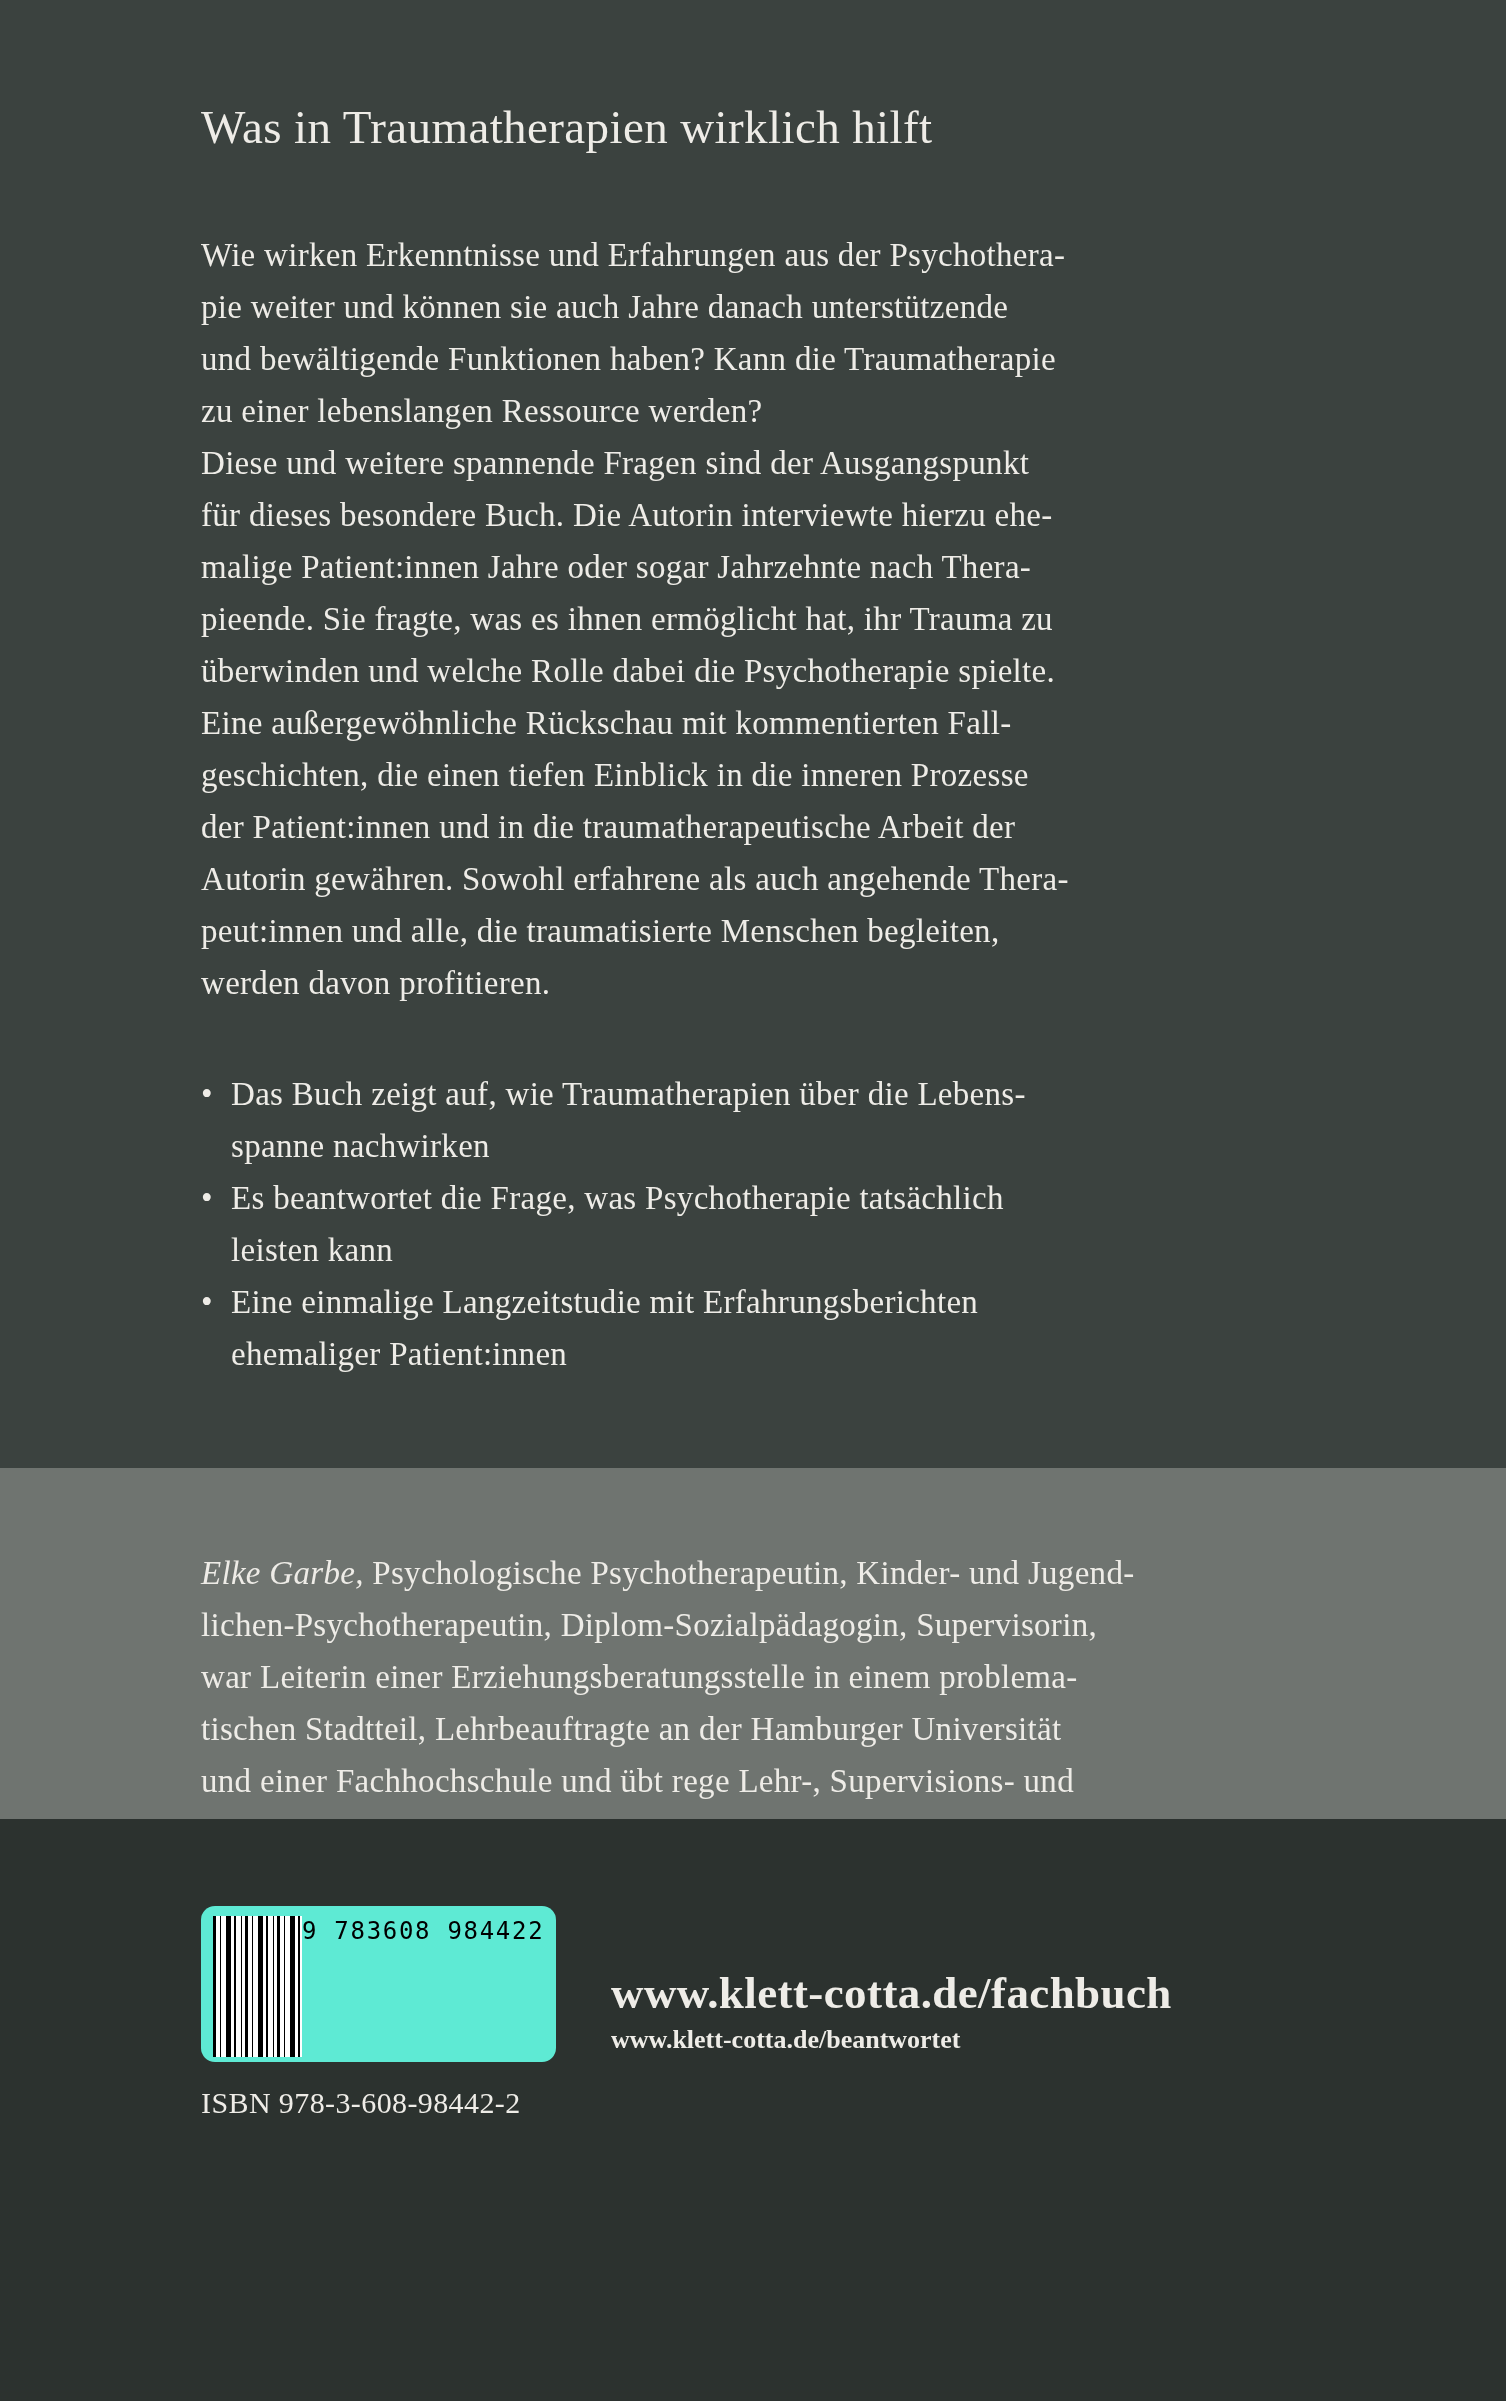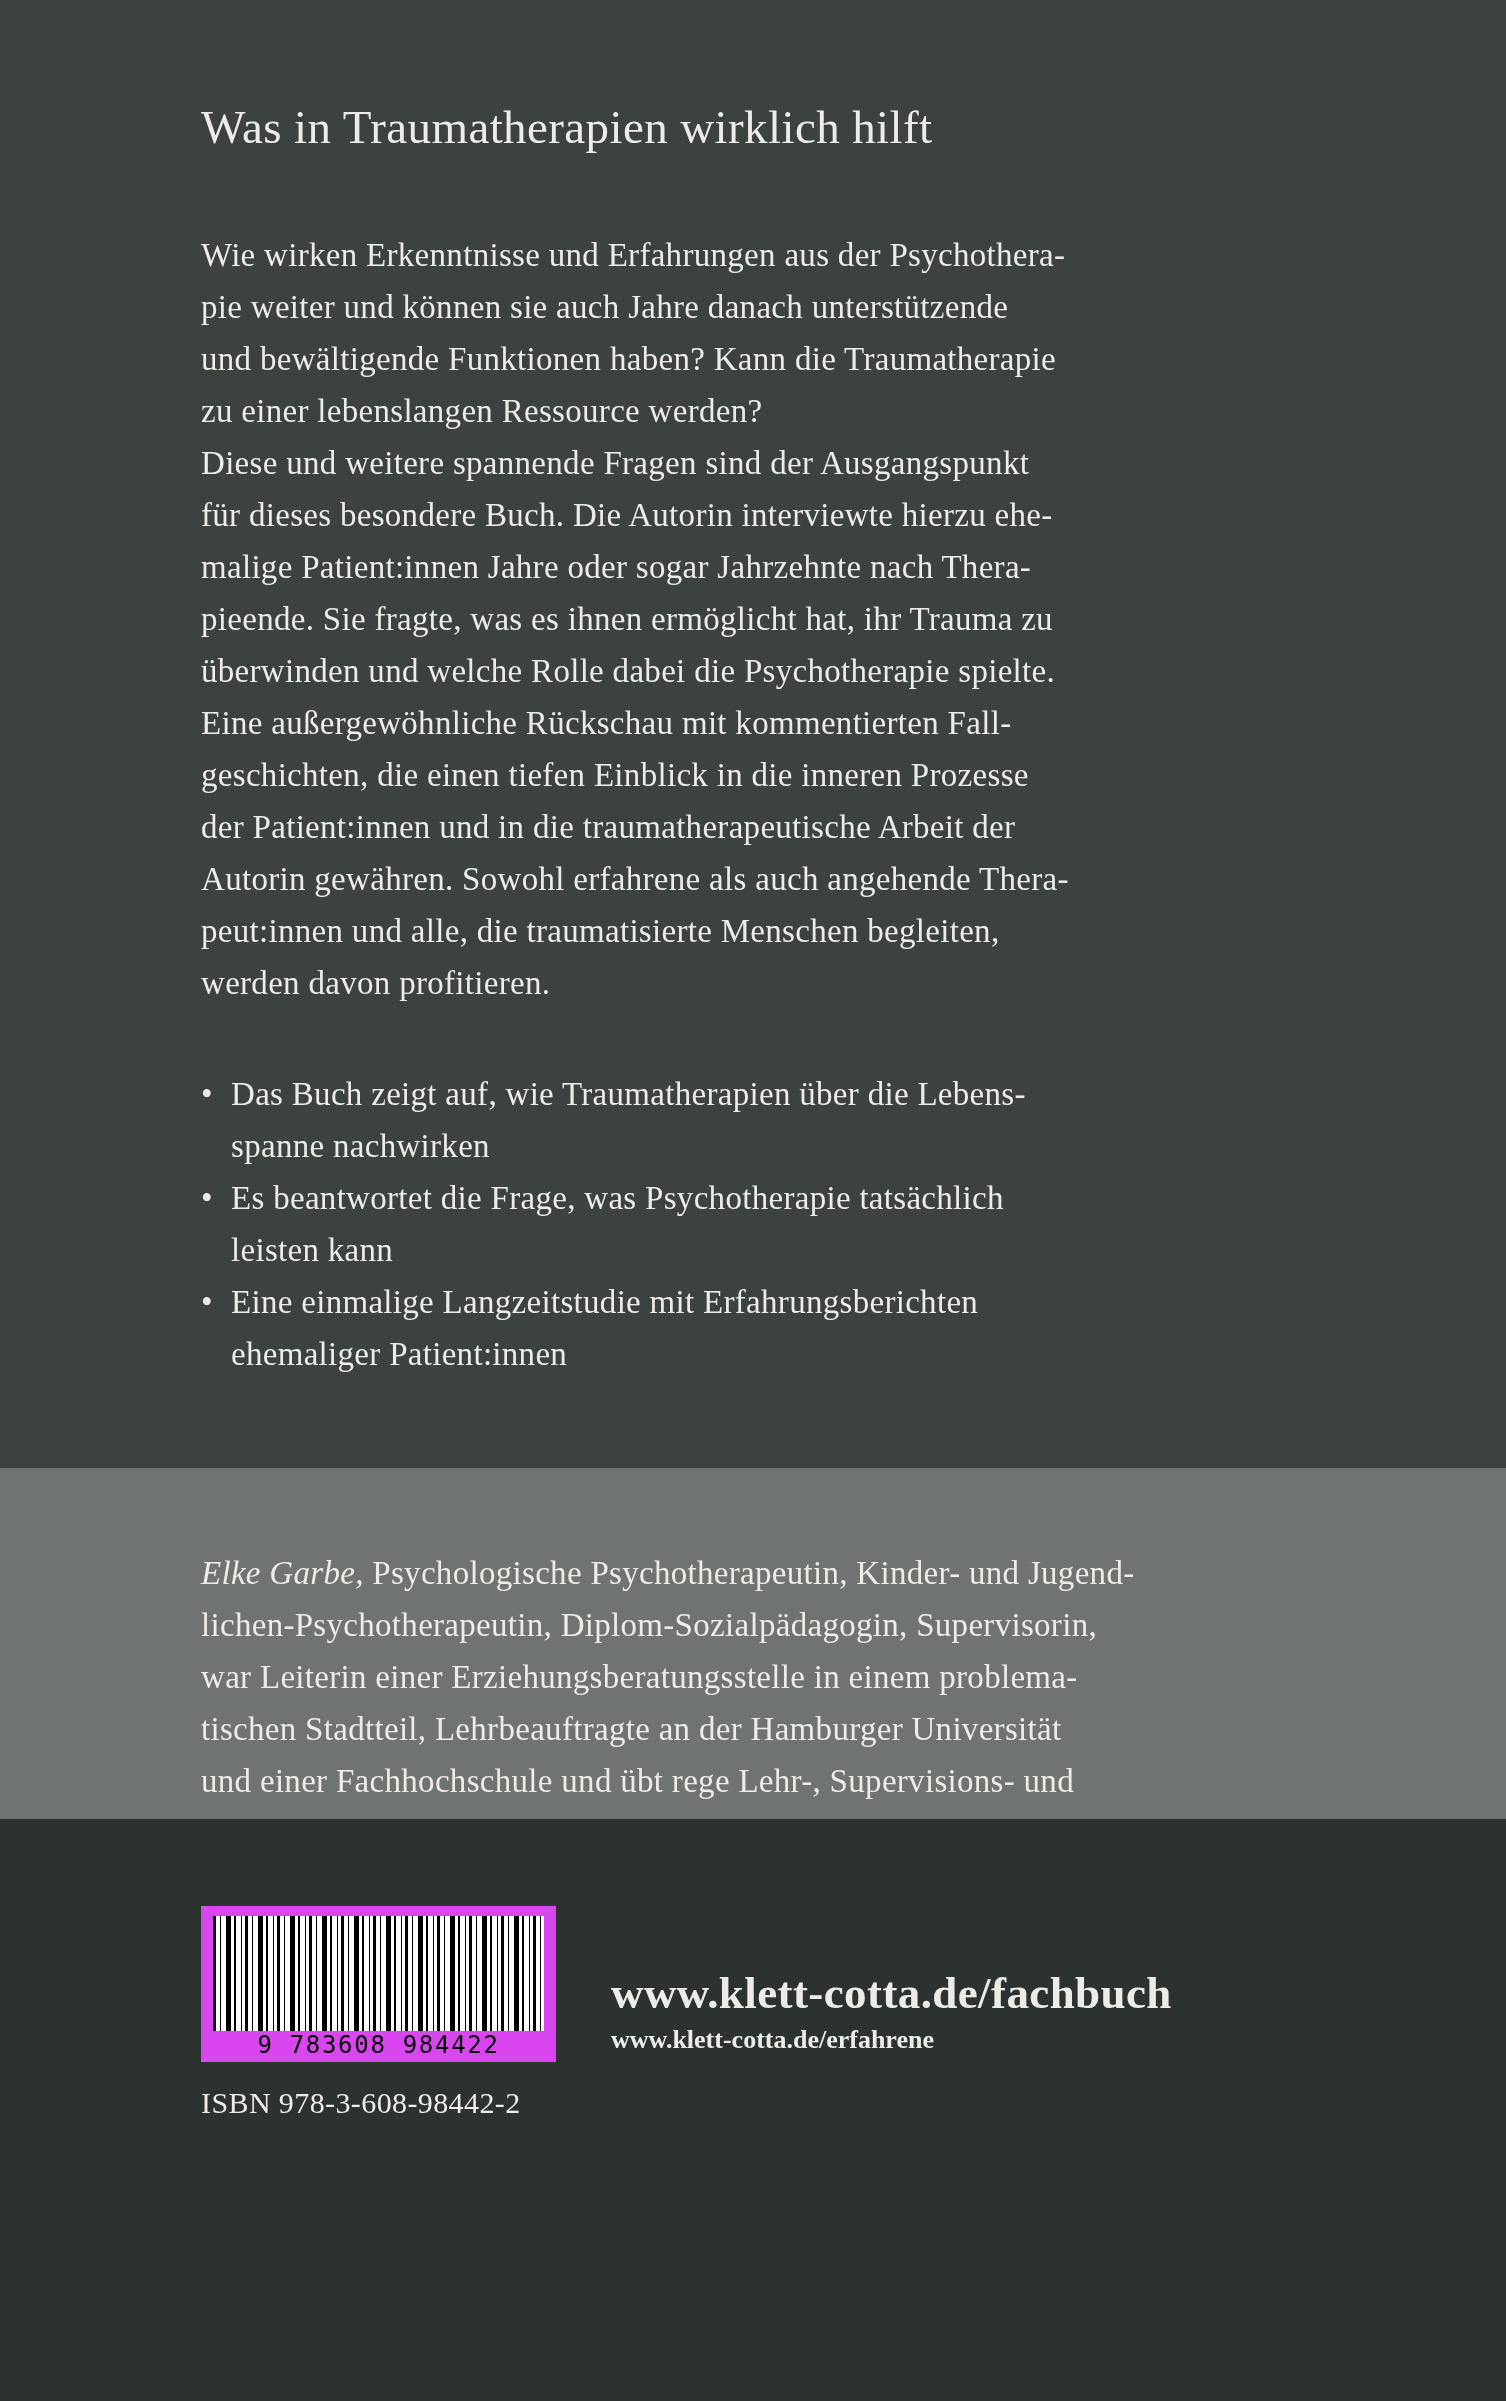--- a/index.html
+++ b/index.html
@@ -83,25 +83,26 @@
     flex: 1;
     box-sizing: border-box;
     padding: 87px 0 0 201px;
     display: flex;
     align-items: flex-start;
   }
   .barcode-col { width: 355px; flex: 0 0 auto; }
   .barcode-box {
     width: 355px;
     height: 156px;
-    background: #d946ef;
+    background: #5eead4;
     box-sizing: border-box;
     padding: 10px 11.7px 5px 11.7px;
     display: flex;
-    flex-direction: column;
+    flex-direction: row;
+    border-radius: 14px;
   }
   .bars {
     flex: 1;
     background: repeating-linear-gradient(90deg,
       #000 0 3.3px,  #fff 3.3px 6.7px,
       #000 6.7px 8.4px, #fff 8.4px 13.4px,
       #000 13.4px 18.4px, #fff 18.4px 21px,
       #000 21px 22.6px, #fff 22.6px 28px,
       #000 28px 29px, #fff 29px 32px);
   }
@@ -185,18 +186,18 @@
   <section class="bottom">
     <div class="barcode-col">
       <div class="barcode-box">
         <div class="bars"></div>
         <div class="barcode-digits">9 783608 984422</div>
       </div>
       <div class="isbn">ISBN 978-3-608-98442-2</div>
     </div>
     <div class="links">
       <div class="site">www.klett-cotta.de/fachbuch</div>
-      <div class="newsletter">www.klett-cotta.de/erfahrene</div>
+      <div class="newsletter">www.klett-cotta.de/beantwortet</div>
     </div>
   </section>
 
 </div>
 
 
 </body></html>

